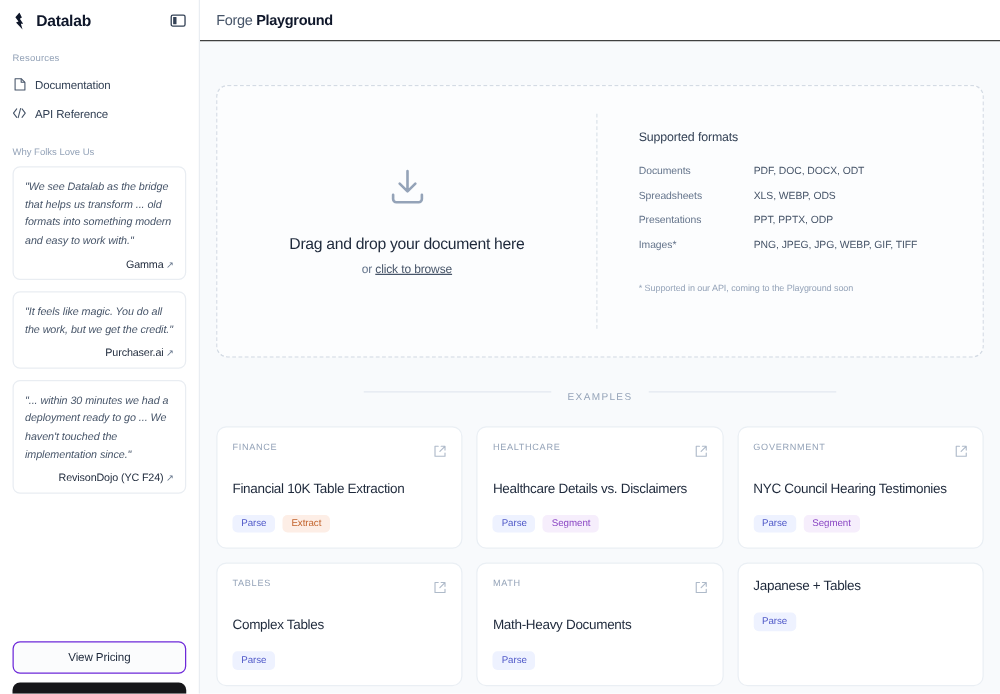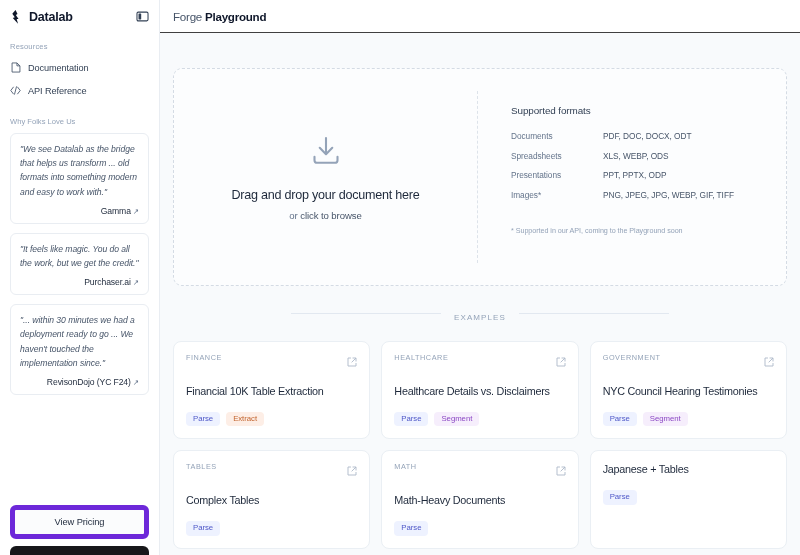--- a/index.html
+++ b/index.html
@@ -105,21 +105,21 @@
 
   .sidebar-bottom {
     position: absolute;
     left: 0; right: 0; bottom: -17px;
     padding: 0 10px;
   }
   .btn-pricing {
     display: block;
     width: 100%;
     text-align: center;
-    border: 5px solid #6d28d9;
+    border: 1px solid #6d28d9;
     background: #fbfcfd;
     border-radius: 6px;
     font-size: 9.3px;
     color: #1e293b;
     padding: 7px 0;
     cursor: pointer;
     font-family: inherit;
     letter-spacing: -0.1px;
   }
   .btn-signup {
@@ -185,21 +185,21 @@
     cursor: pointer;
   }
   .dl-icon { margin-bottom: 16px; }
   .drop-title {
     font-size: 12.6px;
     color: #1e293b;
     letter-spacing: -0.25px;
     margin-bottom: 8px;
   }
   .drop-sub { font-size: 9.6px; color: #64748b; letter-spacing: -0.1px; }
-  .drop-sub .lk { color: #475569; cursor: pointer; text-align: center; }
+  .drop-sub .lk { color: #475569; text-decoration: underline; cursor: pointer; text-align: center; }
 
   .vsep {
     flex: 0 0 1px;
     border-left: 1px dashed #dde3ea;
     margin: 22px 0;
   }
 
   .formats {
     flex: 1;
     padding: 36px 0 0 33px;

